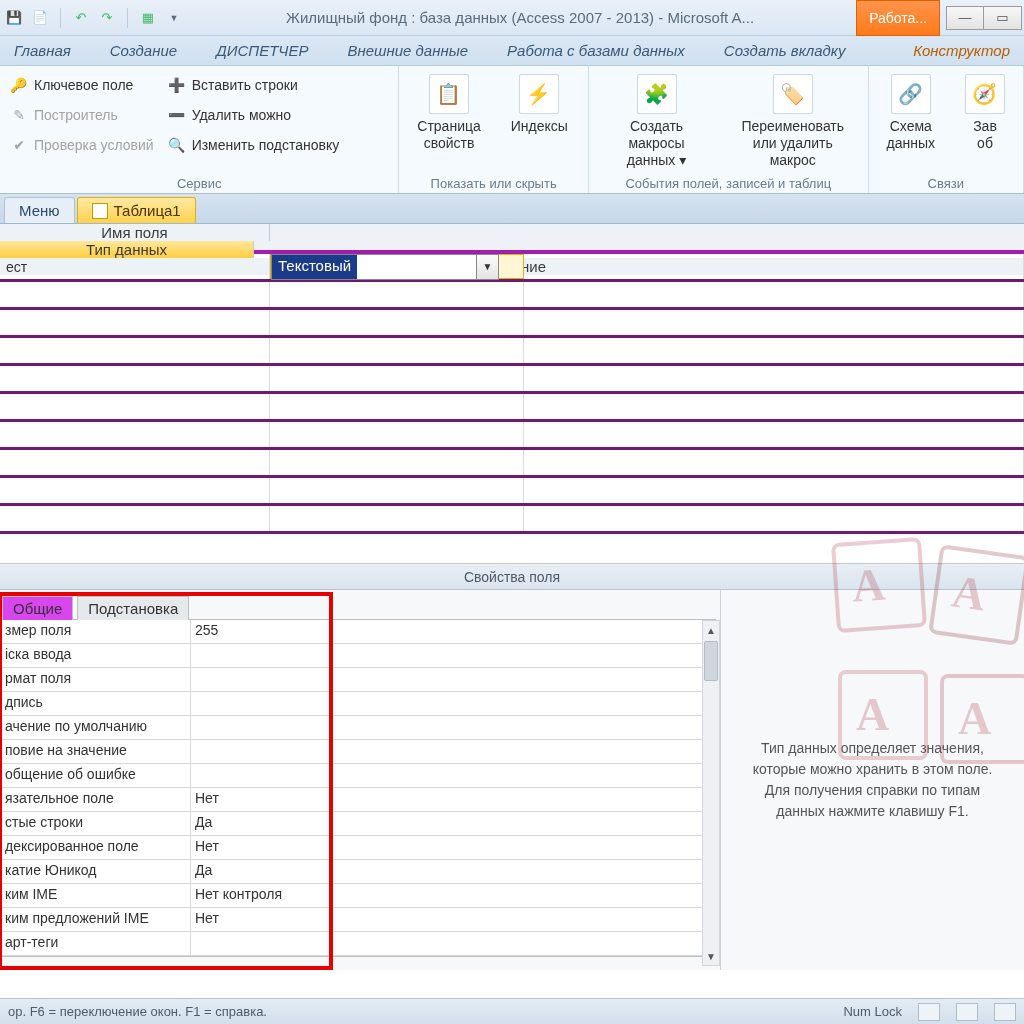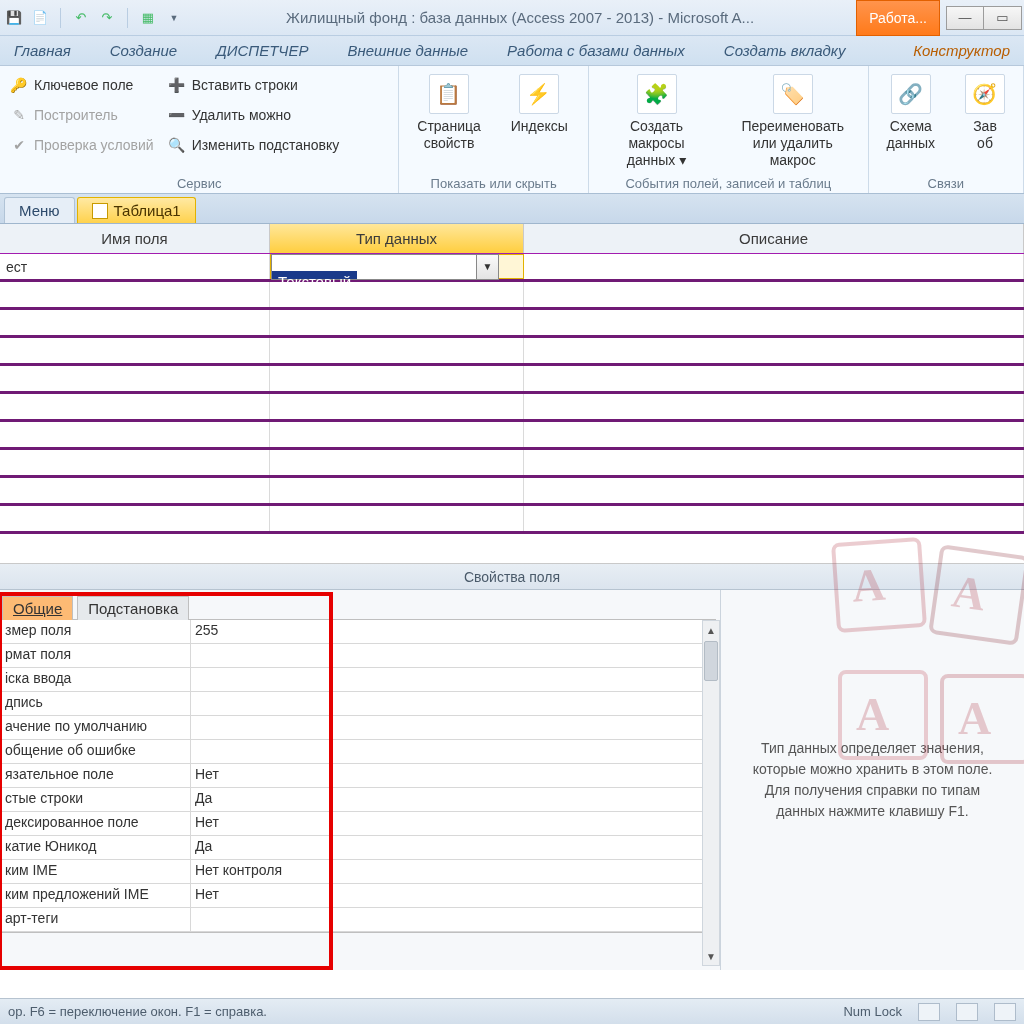--- a/index.html
+++ b/index.html
@@ -35,43 +35,43 @@
   .bigicon { width:40px; height:40px; background:#fff; border:1px solid #cbd8e6; border-radius:2px; display:flex; align-items:center; justify-content:center; font-size:20px;}
 
   
   .doc-tabs { height: 30px; background: linear-gradient(#d6e3f0,#c7d8ea); display:flex; align-items:flex-end; border-bottom:1px solid #9fb6cd; padding-left:4px; gap:2px;}
   .doc-tab { padding:4px 14px; font-size:15px; background:#e6eef7; border:1px solid #b0c3d6; border-bottom:none; border-radius:3px 3px 0 0; color:#2d4a6b; display:flex; align-items:center; gap:6px;}
   .doc-tab.active { background: linear-gradient(#ffe9a3,#ffd24d); border-color:#e2b200; color:#4a3400;}
   .doc-tab .tabicon { width:16px; height:16px; background:#fff; border:1px solid #c79a00; display:inline-block;}
 
   
   .design-area { height: 340px; background:#fff; border-bottom:1px solid #c9c9c9; position:relative; overflow:hidden;}
-  .hdr-row { display:flex; height:30px; background:#eef2f6; border-bottom:1px solid #a21caf;}
+  .hdr-row { display:flex; height:30px; background:#eef2f6; border-bottom:4px solid #a21caf;flex-direction:column;}
   .hdr-cell { border-right:1px solid #c9c9c9; display:flex; align-items:center; justify-content:center; font-size:15px; color:#3a3a3a; background:#edf2f7;}
   .hdr-cell.sel { background: linear-gradient(#ffe79a,#ffce3f); }
   .col-a { width: 270px; }
   .col-b { width: 254px; }
   .col-c { flex:1; }
   .data-row { display:flex; height:28px; border-bottom:3px solid #701a75; }
   .cell { border-right:1px solid #dadada; display:flex; align-items:center; padding:0 6px; }
   .cell.col-a { justify-content:flex-start;}
   .type-editor { width: 228px; height:26px; display:flex; border:1px solid #888; background:#fff;}
-  .type-editor .val { background:#1a3a8a; color:#fff; padding:2px 6px; font-size:15px;margin-top:16px; }
+  .type-editor .val { background:#1a3a8a; color:#fff; padding:2px 6px; font-size:15px; }
   .type-editor .blank { flex:1;}
   .type-editor .dd-btn { width:22px; border-left:1px solid #888; background: linear-gradient(#fafafa,#e4e4e4); display:flex; align-items:center; justify-content:center; font-size:10px; color:#333;}
 
   
   .splitter { height:26px; background: linear-gradient(#e8eef4,#dbe4ee); border-bottom:1px solid #b6c3d0; display:flex; align-items:center; justify-content:center; font-size:14px; color:#4a5a6a;}
 
   
   .props { height: 380px; display:flex; background:#f6f8fa; position:relative;}
   .props-left { width: 720px; position:relative; padding:6px 4px 6px 0;}
   .prop-tabs { display:flex; gap:4px; padding-left:2px; }
   .prop-tab { padding:3px 10px; font-size:15px; background:#e6e9ec; border:1px solid #bfbfbf; border-bottom:none; color:#333;}
-  .prop-tab.active { background:#fdba74;text-decoration:underline; }
+  .prop-tab.active { background:#d946ef; }
   .prop-grid { border:1px solid #bfbfbf; background:#fff; margin-top:-1px;}
   .prow { display:flex; height:24px; border-bottom:1px solid #d8d8d8; font-size:14px;}
   .prow .lbl { width:190px; border-right:1px solid #d8d8d8; padding:2px 4px; white-space:nowrap; overflow:hidden;}
   .prow .val { flex:1; padding:2px 4px;}
   .redbox { position:absolute; border:4px solid #e60000; left:-2px; top:2px; width:335px; height:378px; pointer-events:none;}
   .v-scroll { position:absolute; right:0; top:30px; bottom:4px; width:18px; background:#eef0f2; border:1px solid #cfd6dd; display:flex; flex-direction:column; align-items:center;}
   .v-scroll .arrow { height:18px; width:100%; display:flex; align-items:center; justify-content:center; font-size:10px; color:#555; }
   .v-scroll .thumb { width:14px; height:40px; background:#d0d6dd; border:1px solid #b3bcc5; border-radius:2px; margin-top:2px;}
   .props-right { flex:1; border-left:1px solid #cbd4dd; display:flex; align-items:center; justify-content:center; padding:40px 18px; font-size:14px; color:#555; text-align:center; line-height:1.5;}
 
@@ -283,33 +283,37 @@
     <div class="prop-tabs">
       <div class="prop-tab active">Общие</div>
       <div class="prop-tab">Подстановка</div>
     </div>
     <div class="prop-grid" id="prop-grid">
         <div class="prow">
           <div class="lbl">змер поля</div>
           <div class="val">255</div>
         </div>
         <div class="prow">
+          <div class="lbl">іска ввода</div>
+          <div class="val"></div>
+        </div>
+        <div class="prow">
           <div class="lbl">рмат поля</div>
           <div class="val"></div>
         </div>
         <div class="prow">
-          <div class="lbl">іска ввода</div>
-          <div class="val"></div>
-        </div>
-        <div class="prow">
           <div class="lbl">дпись</div>
           <div class="val"></div>
         </div>
         <div class="prow">
           <div class="lbl">ачение по умолчанию</div>
+          <div class="val"></div>
+        </div>
+        <div class="prow">
+          <div class="lbl">повие на значение</div>
           <div class="val"></div>
         </div>
         <div class="prow">
           <div class="lbl">общение об ошибке</div>
           <div class="val"></div>
         </div>
         <div class="prow">
           <div class="lbl">язательное поле</div>
           <div class="val">Нет</div>
         </div>

